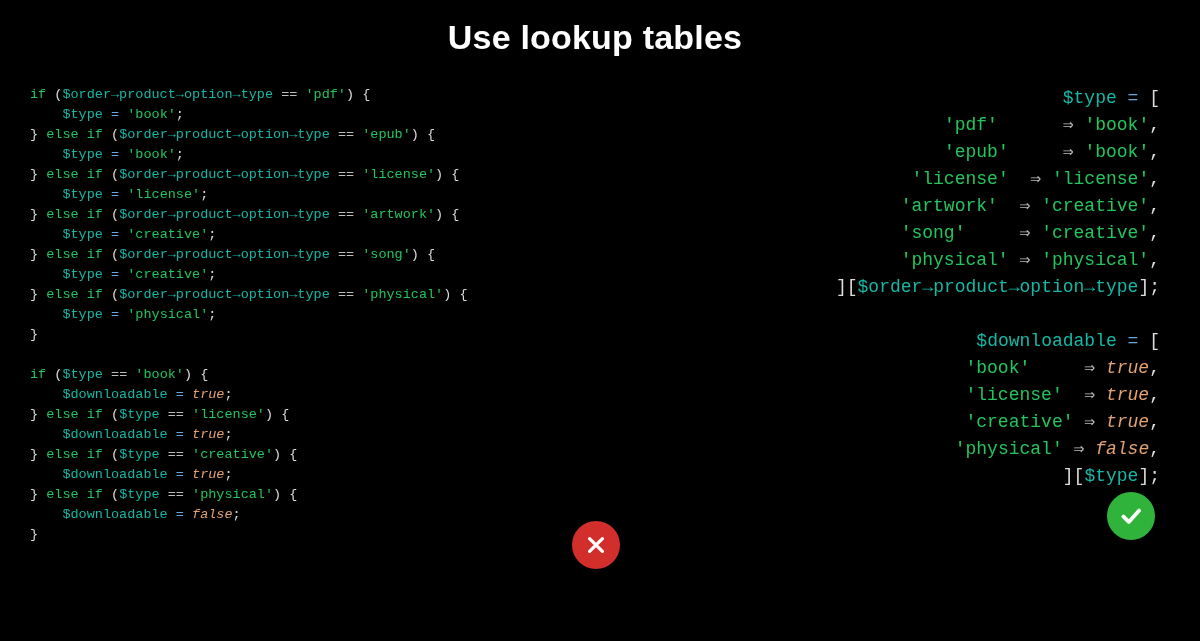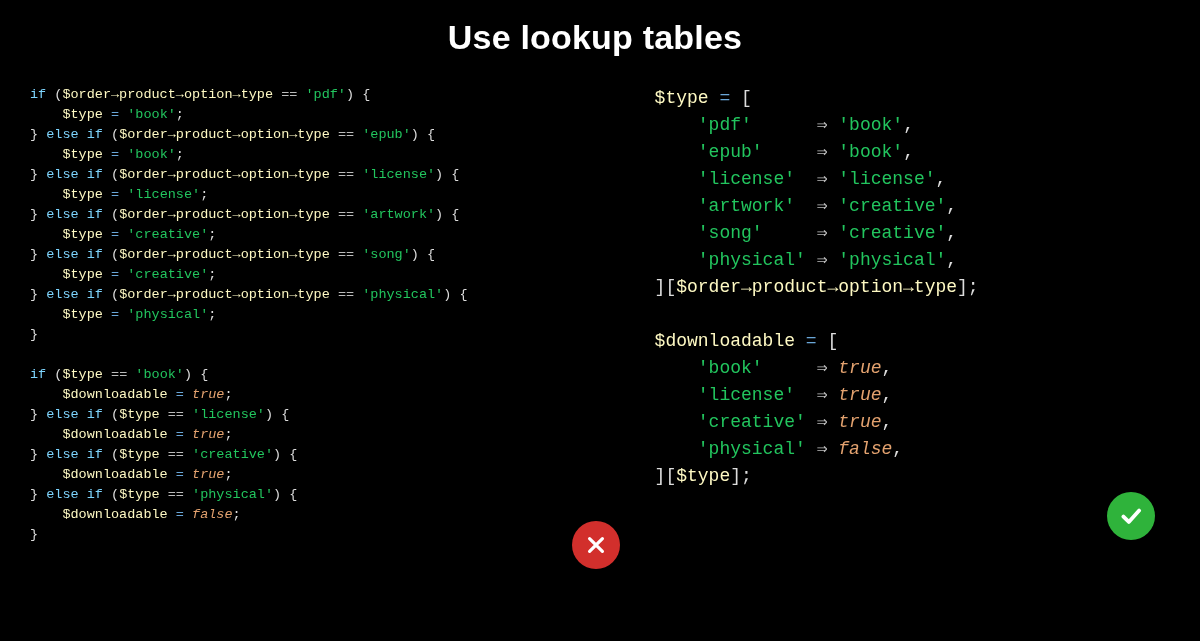--- a/index.html
+++ b/index.html
@@ -35,28 +35,29 @@
   .col.left pre {
     font-size: 13.5px;
     line-height: 20px;
   }
   .col.right {
     flex: 0.85;
   }
   .col.right pre {
     font-size: 18px;
     line-height: 27px;
+    text-align: right;
   }
   pre {
     font-family: ui-monospace, SFMono-Regular, "SF Mono", Menlo, Consolas, "Liberation Mono", monospace;
     color: #ddd;
     white-space: pre;
   }
-  .kw  { color: #7dd3fc; } 
-  .var { color: #fef9c3; }
+  .kw  { color: #22c55e; } 
+  .var { color: #14b8a6; }
   .eq  { color: #bcbcbc; }
   .str { color: #22c55e; } 
   .bl  { color: #e3a26f; font-style: italic; } 
   .op  { color: #6aa6d8; } 
 
   .badge {
     position: absolute;
     width: 48px;
     height: 48px;
     border-radius: 50%;

